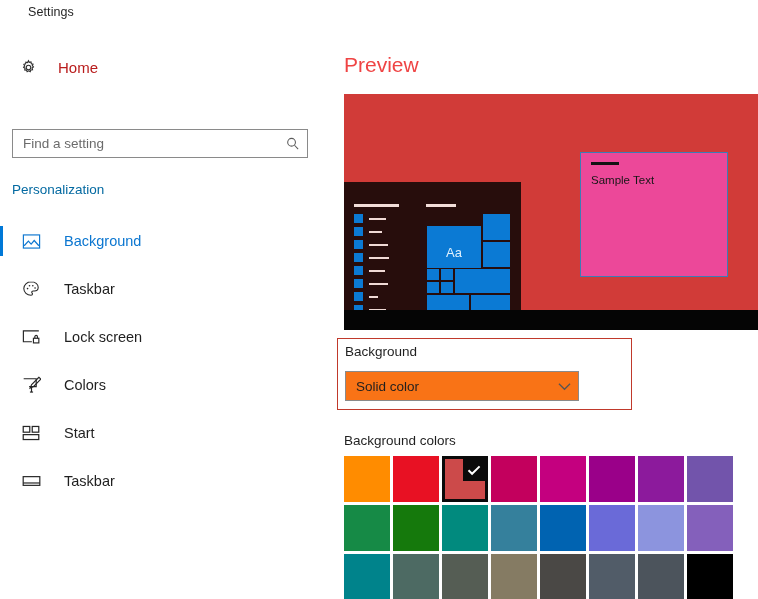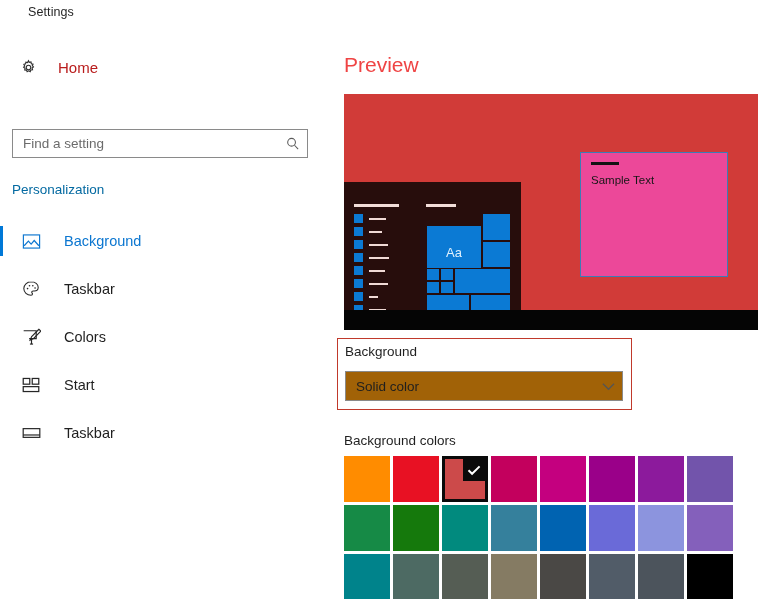--- a/index.html
+++ b/index.html
@@ -252,23 +252,23 @@
   }
   .field-label {
     position: absolute;
     left: 9px; top: 312px;
     font-size: 13.5px;
     color: #1f1f1f;
   }
   .dropdown {
     position: absolute;
     left: 9px; top: 339px;
-    width: 278px; height: 30px;
+    width: 234px; height: 30px;
     border: 1px solid #8a8a8a;
-    background: #a16207;
+    background: #f97316;
     box-sizing: border-box;
     display: flex;
     align-items: center;
     justify-content: space-between;
     cursor: default;
   }
   .dropdown-value {
     font-size: 13.5px;
     color: #1f1f1f;
     padding-left: 10px;
@@ -369,20 +369,31 @@
           <path d="M12 2.4c-5.3 0-9.6 4-9.6 9s4.3 9 9.6 9c1.3 0 2-.8 2-1.7 0-.5-.2-.9-.5-1.2-.3-.3-.5-.7-.5-1.2 0-.9.8-1.7 1.8-1.7h1.6c3 0 5.2-2.2 5.2-5.1 0-4-3.9-7.1-9.6-7.1z"></path>
           <circle cx="7.4" cy="11.4" r="1.1" fill="currentColor" stroke="none"></circle>
           <circle cx="10" cy="7.6" r="1.1" fill="currentColor" stroke="none"></circle>
           <circle cx="14.4" cy="7.6" r="1.1" fill="currentColor" stroke="none"></circle>
           <circle cx="17.4" cy="10.6" r="1.1" fill="currentColor" stroke="none"></circle>
         </svg>
       </span>
       <span class="nav-label">Taskbar</span>
     </div>
 
+    <div class="nav-item">
+      <span class="accent"></span>
+      <span class="nav-icon">
+        <svg width="19" height="17" viewBox="0 0 24 22" fill="none" stroke="currentColor" stroke-width="1.5">
+          <path d="M21.5 2.5h-20v14h11"></path>
+          <rect x="14.5" y="12" width="7" height="6"></rect>
+          <path d="M16.3 12v-2a1.7 1.7 0 0 1 3.4 0v2"></path>
+        </svg>
+      </span>
+      <span class="nav-label">Lock screen</span>
+    </div>
 
     <div class="nav-item">
       <span class="accent"></span>
       <span class="nav-icon">
         <svg width="19" height="18" viewBox="0 0 24 23" fill="none" stroke="currentColor" stroke-width="1.5">
           <path d="M2 3.5h16v10H9"></path>
           <path d="M10 20.5h4"></path>
           <path d="M12 13.5v7"></path>
           <path d="M21.5 1.6l-9.3 9.4-2 4.4 4.5-2 9.2-9.3z" stroke-width="1.4"></path>
         </svg>

